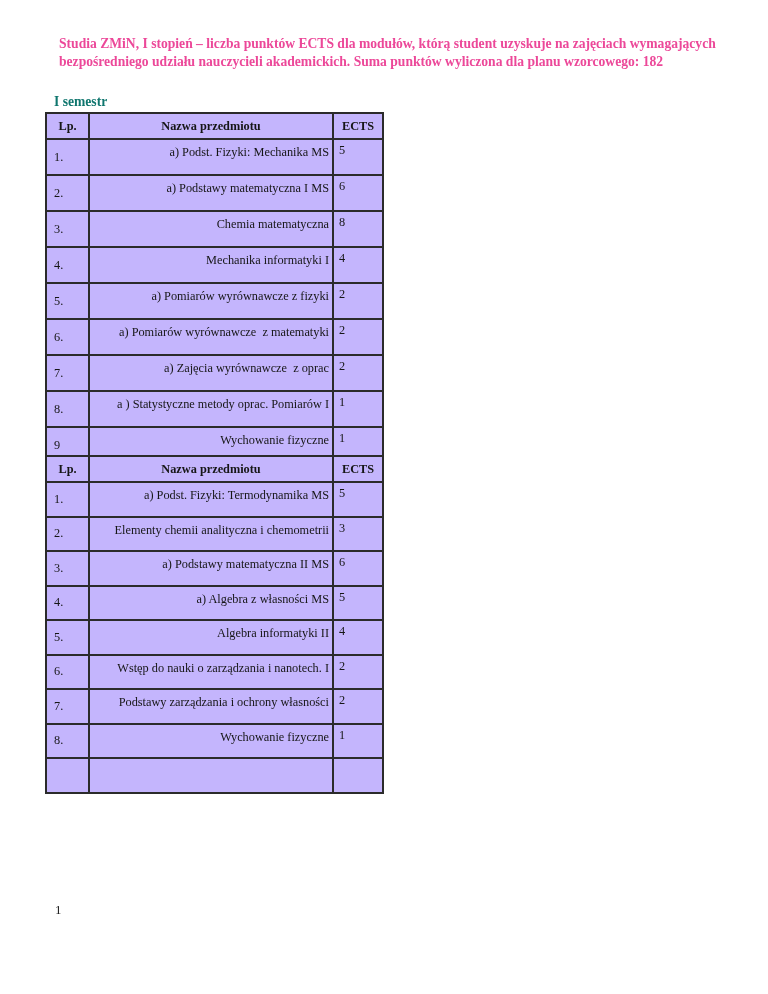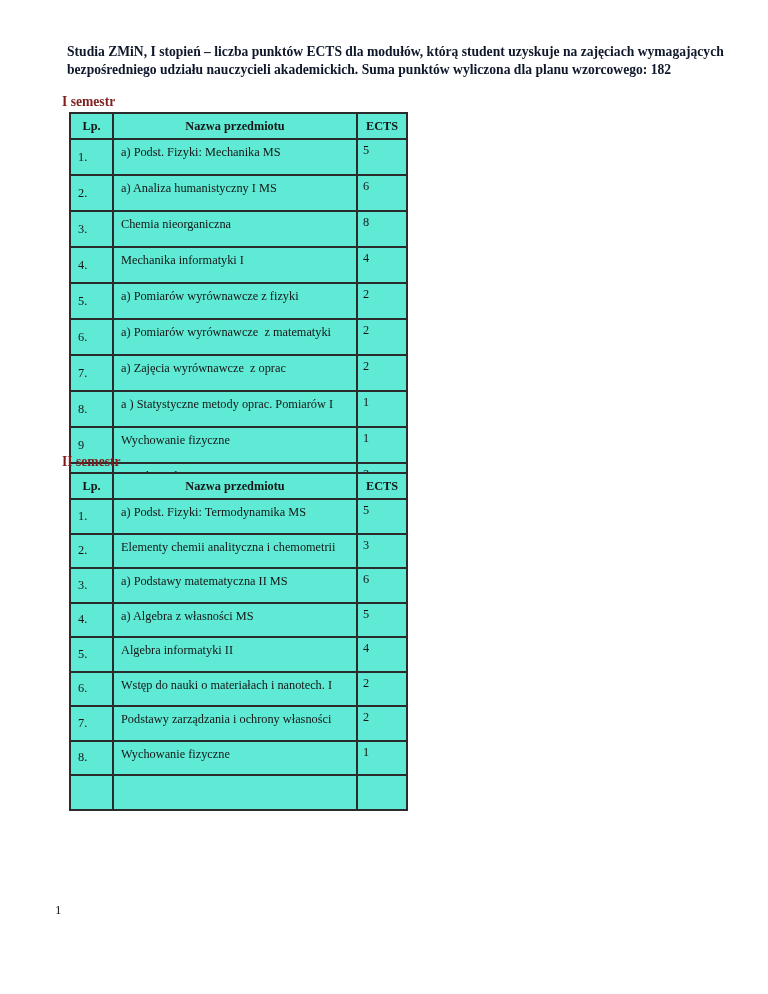--- a/index.html
+++ b/index.html
@@ -17,45 +17,44 @@
   .page {
     position: absolute;
     inset: 0;
     background: #ffffff;
   }
   .doc-header {
     position: absolute;
     left: 55px;
     top: 31px;
     width: 664px;
-    margin: 12px;
+    margin: 4px;
     font-size: 13.6px;
     font-weight: 700;
     line-height: 1.3;
-    color: #0f172a;
+    color: #ec4899;
   }
   .semester {
     position: absolute;
     left: 45px;
   }
   .semester.sem1 { top: 95px; }
   .semester.sem2 { top: 455px; }
   .semester h2 {
-    margin: 0 0 3px 17px;
+    margin: 0 0 3px 9px;
     font-size: 13.6px;
     font-weight: 700;
     line-height: 14px;
-    color: #7f1d1d;
+    color: #0f766e;
   }
   table.ects-table {
     border-collapse: collapse;
     table-layout: fixed;
     width: 339px;
-    background: #5eead4;
-    margin-left: 24px;
+    background: #c4b5fd;
   }
   table.ects-table th,
   table.ects-table td {
     border: 2px solid #2b2b2b;
     font-size: 12.3px;
     color: #161616;
     overflow: hidden;
   }
   table.ects-table th {
     font-weight: 700;
@@ -70,20 +69,21 @@
   .sem1 td { height: 27px; }
   .sem2 td { height: 25.5px; }
   td.col0 {
     vertical-align: middle;
     padding: 0 2px 0 7px;
   }
   td.col1 {
     vertical-align: top;
     padding: 5px 3px 2px 7px;
     white-space: pre;
+    text-align: right;
   }
   td.col2 {
     vertical-align: top;
     padding: 3px 2px 2px 5px;
   }
   .page-number {
     position: absolute;
     left: 55px;
     top: 902px;
     font-size: 13px;
@@ -108,26 +108,26 @@
           </tr>
         </thead>
         <tbody>
           <tr>
             <td class="col0">1.</td>
             <td class="col1">a) Podst. Fizyki: Mechanika MS</td>
             <td class="col2">5</td>
           </tr>
           <tr>
             <td class="col0">2.</td>
-            <td class="col1">a) Analiza humanistyczny I MS</td>
+            <td class="col1">a) Podstawy matematyczna I MS</td>
             <td class="col2">6</td>
           </tr>
           <tr>
             <td class="col0">3.</td>
-            <td class="col1">Chemia nieorganiczna</td>
+            <td class="col1">Chemia matematyczna</td>
             <td class="col2">8</td>
           </tr>
           <tr>
             <td class="col0">4.</td>
             <td class="col1">Mechanika informatyki I</td>
             <td class="col2">4</td>
           </tr>
           <tr>
             <td class="col0">5.</td>
             <td class="col1">a) Pomiarów wyrównawcze z fizyki</td>
@@ -156,21 +156,20 @@
           <tr>
             <td class="col0">10</td>
             <td class="col1">Przedmiot humanistyczny</td>
             <td class="col2">2</td>
           </tr>
         </tbody>
       </table>
   </section>
 
   <section class="semester sem2">
-    <h2>II semestr</h2>
     <table class="ects-table">
         <thead>
           <tr>
             <th class="col0">Lp.</th>
             <th class="col1">Nazwa przedmiotu</th>
             <th class="col2">ECTS</th>
           </tr>
         </thead>
         <tbody>
           <tr>
@@ -193,21 +192,21 @@
             <td class="col1">a) Algebra z własności MS</td>
             <td class="col2">5</td>
           </tr>
           <tr>
             <td class="col0">5.</td>
             <td class="col1">Algebra informatyki II</td>
             <td class="col2">4</td>
           </tr>
           <tr>
             <td class="col0">6.</td>
-            <td class="col1">Wstęp do nauki o materiałach i nanotech. I</td>
+            <td class="col1">Wstęp do nauki o zarządzania i nanotech. I</td>
             <td class="col2">2</td>
           </tr>
           <tr>
             <td class="col0">7.</td>
             <td class="col1">Podstawy zarządzania i ochrony własności</td>
             <td class="col2">2</td>
           </tr>
           <tr>
             <td class="col0">8.</td>
             <td class="col1">Wychowanie fizyczne</td>

